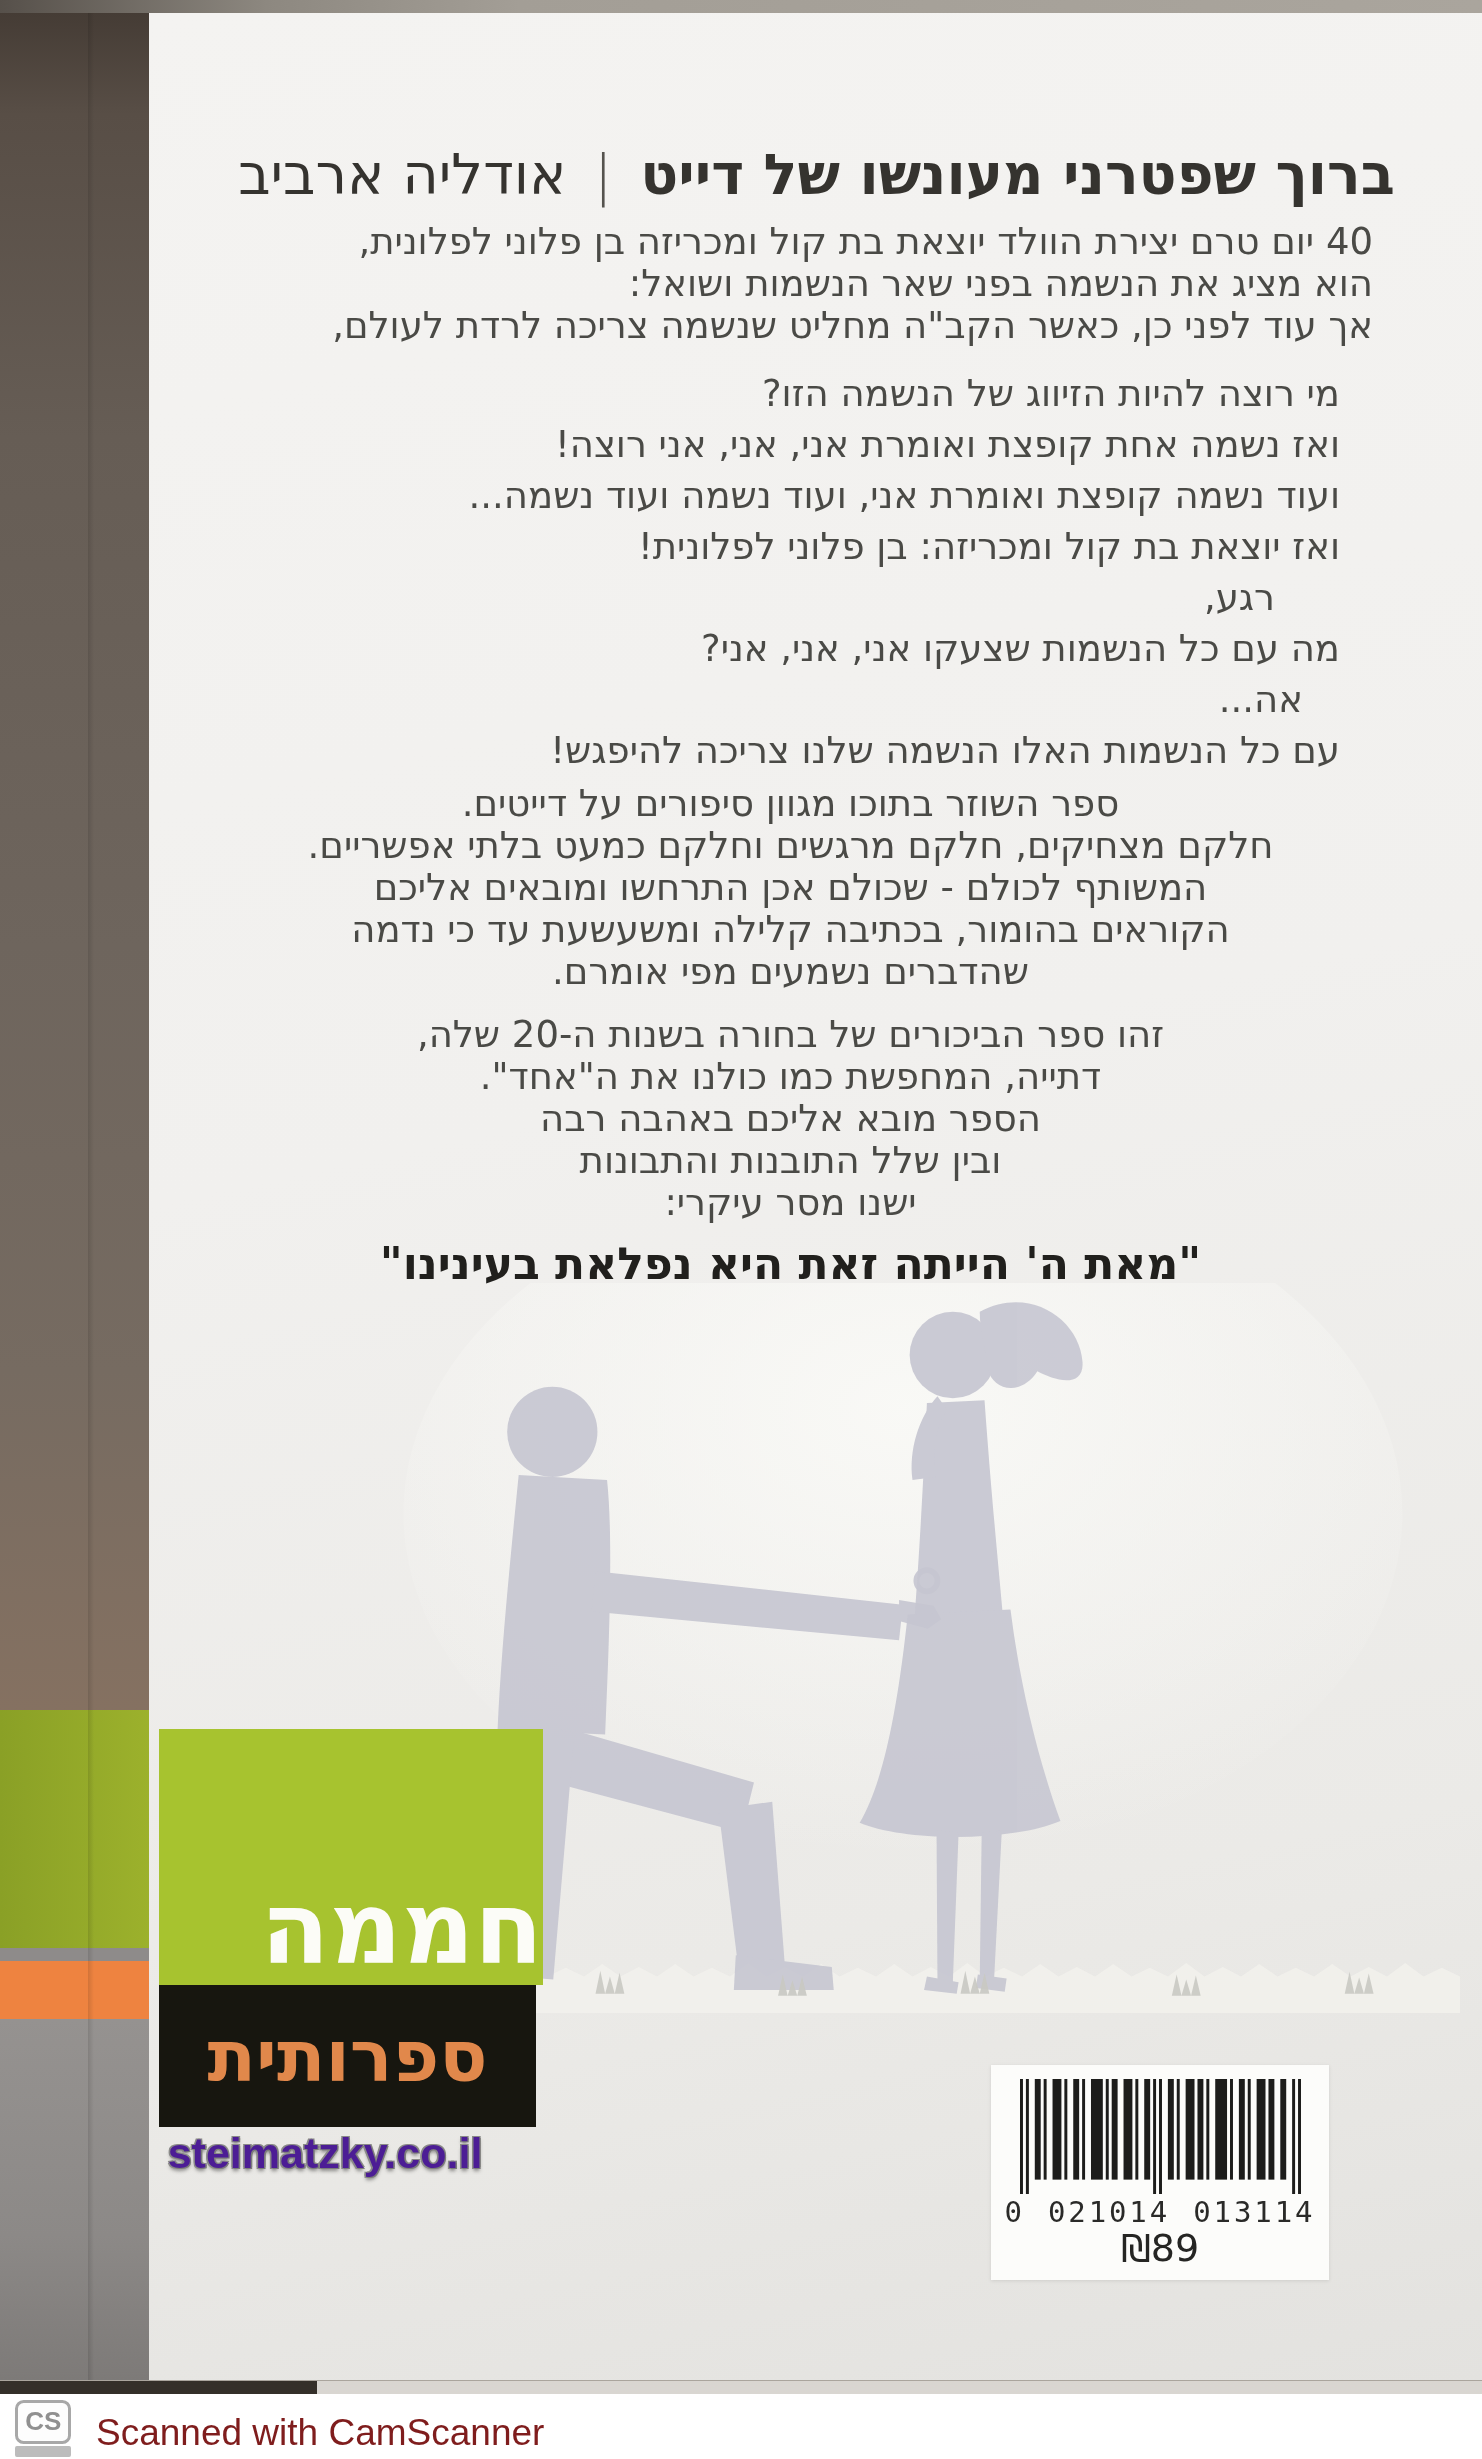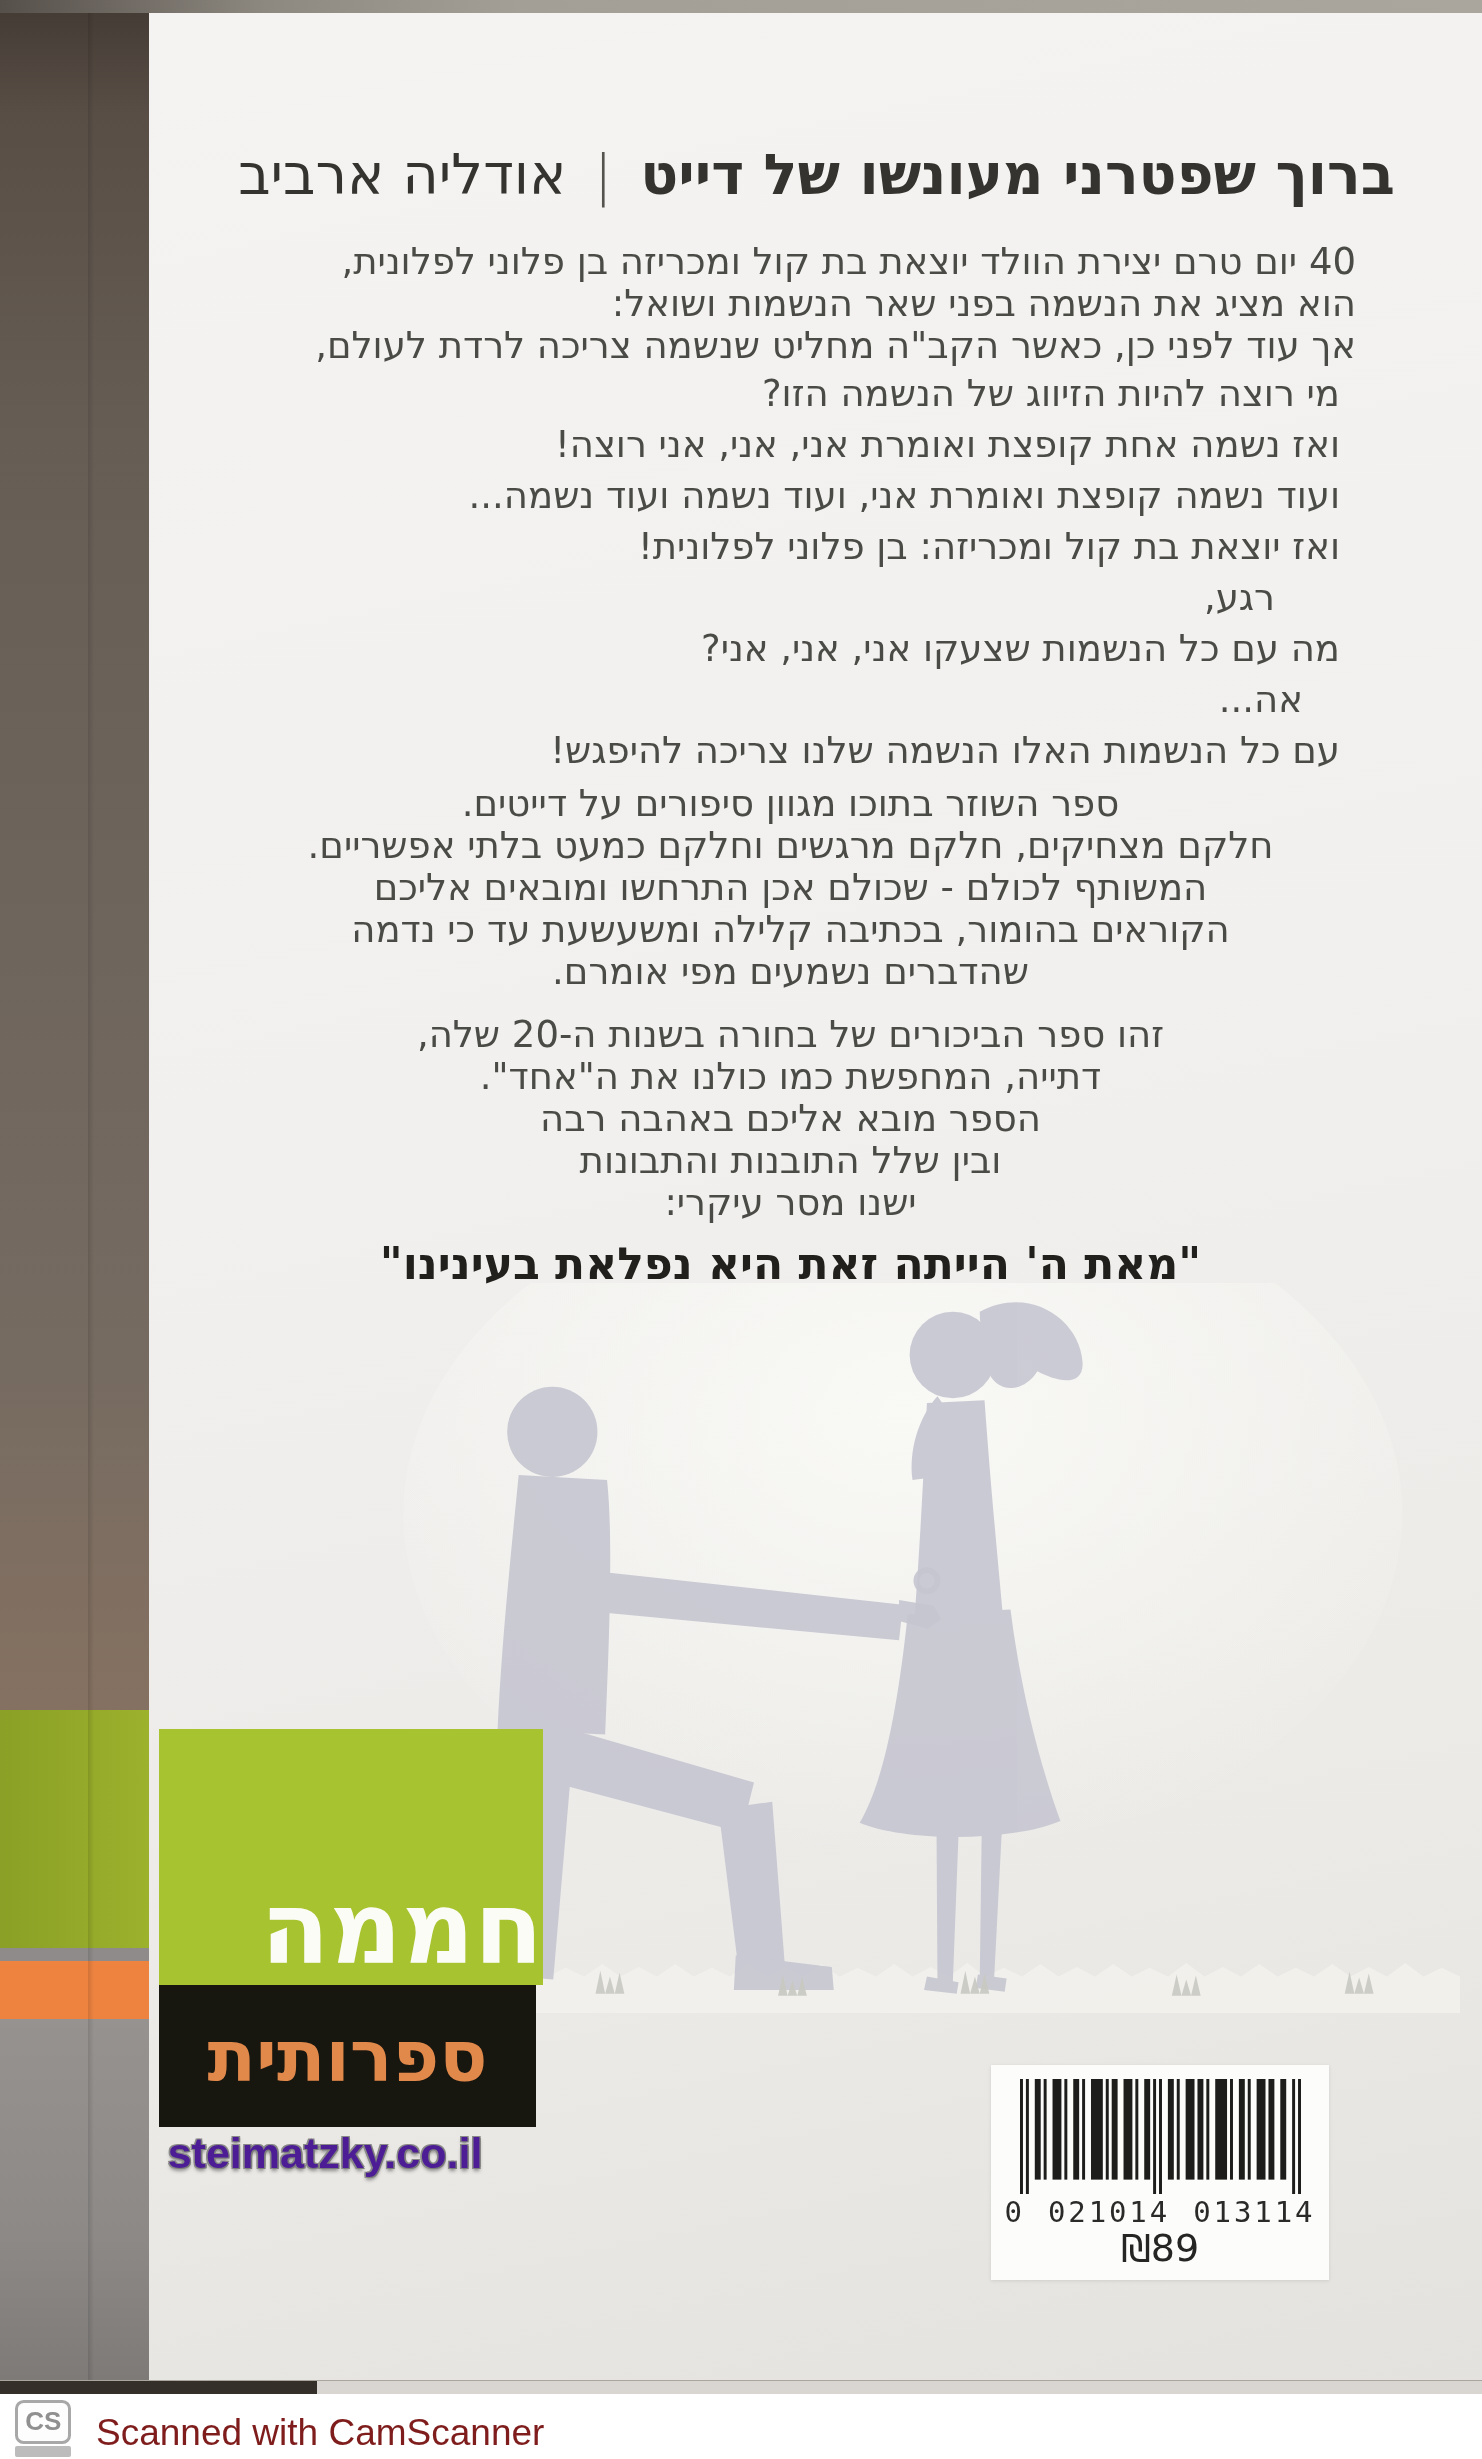--- a/index.html
+++ b/index.html
@@ -34,21 +34,21 @@
   .page{position:absolute;left:149px;top:13.4px;width:1333px;height:2367px;
     background:linear-gradient(168deg,#f4f3f1 0%,#f1f0ee 45%,#ebeae7 78%,#e3e2df 100%);}
 
   
   .heb{direction:rtl;color:#4a4a46;}
   .title{position:absolute;left:163px;top:140px;width:1307px;text-align:center;
     font-size:56px;line-height:69px;color:#35332f;white-space:nowrap;}
   .title .t-bold{font-weight:bold;}
   .title .t-sep{font-weight:200;color:#55534e;padding:0 9.6px;}
   .block{position:absolute;font-size:37px;line-height:42px;}
-  .intro{left:146px;top:221px;width:1210px;margin-top:20px;}
+  .intro{left:163px;top:221px;width:1210px;}
   .dialog{left:144px;top:368px;width:1196px;text-align:right;line-height:51px;}
   .dialog .ln.indent-1{padding-left:0;padding-right:65px;}
   .dialog .ln.indent-2{padding-left:0;padding-right:37px;}
   .about{left:207px;top:783px;width:1167px;text-align:center;}
   .debut{left:207px;top:1014px;width:1167px;text-align:center;}
   .quote{position:absolute;left:207px;top:1237px;width:1167px;text-align:center;
     font-size:44px;font-weight:bold;color:#21201d;line-height:54px;}
 
   
   .illu{position:absolute;left:365px;top:1283px;width:1095px;height:730px;}

